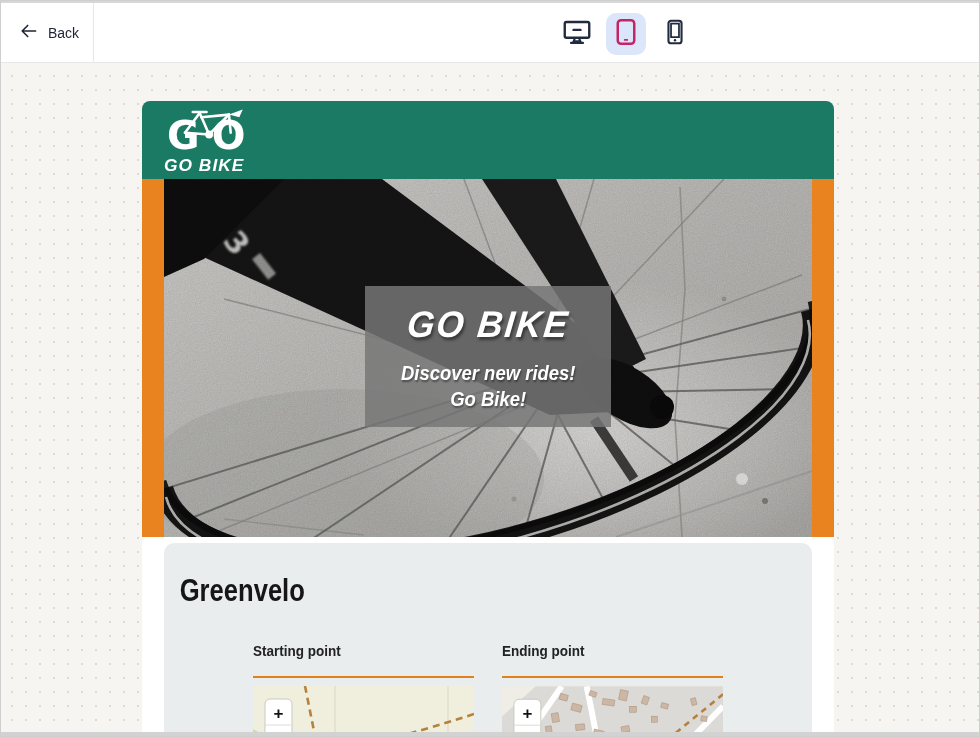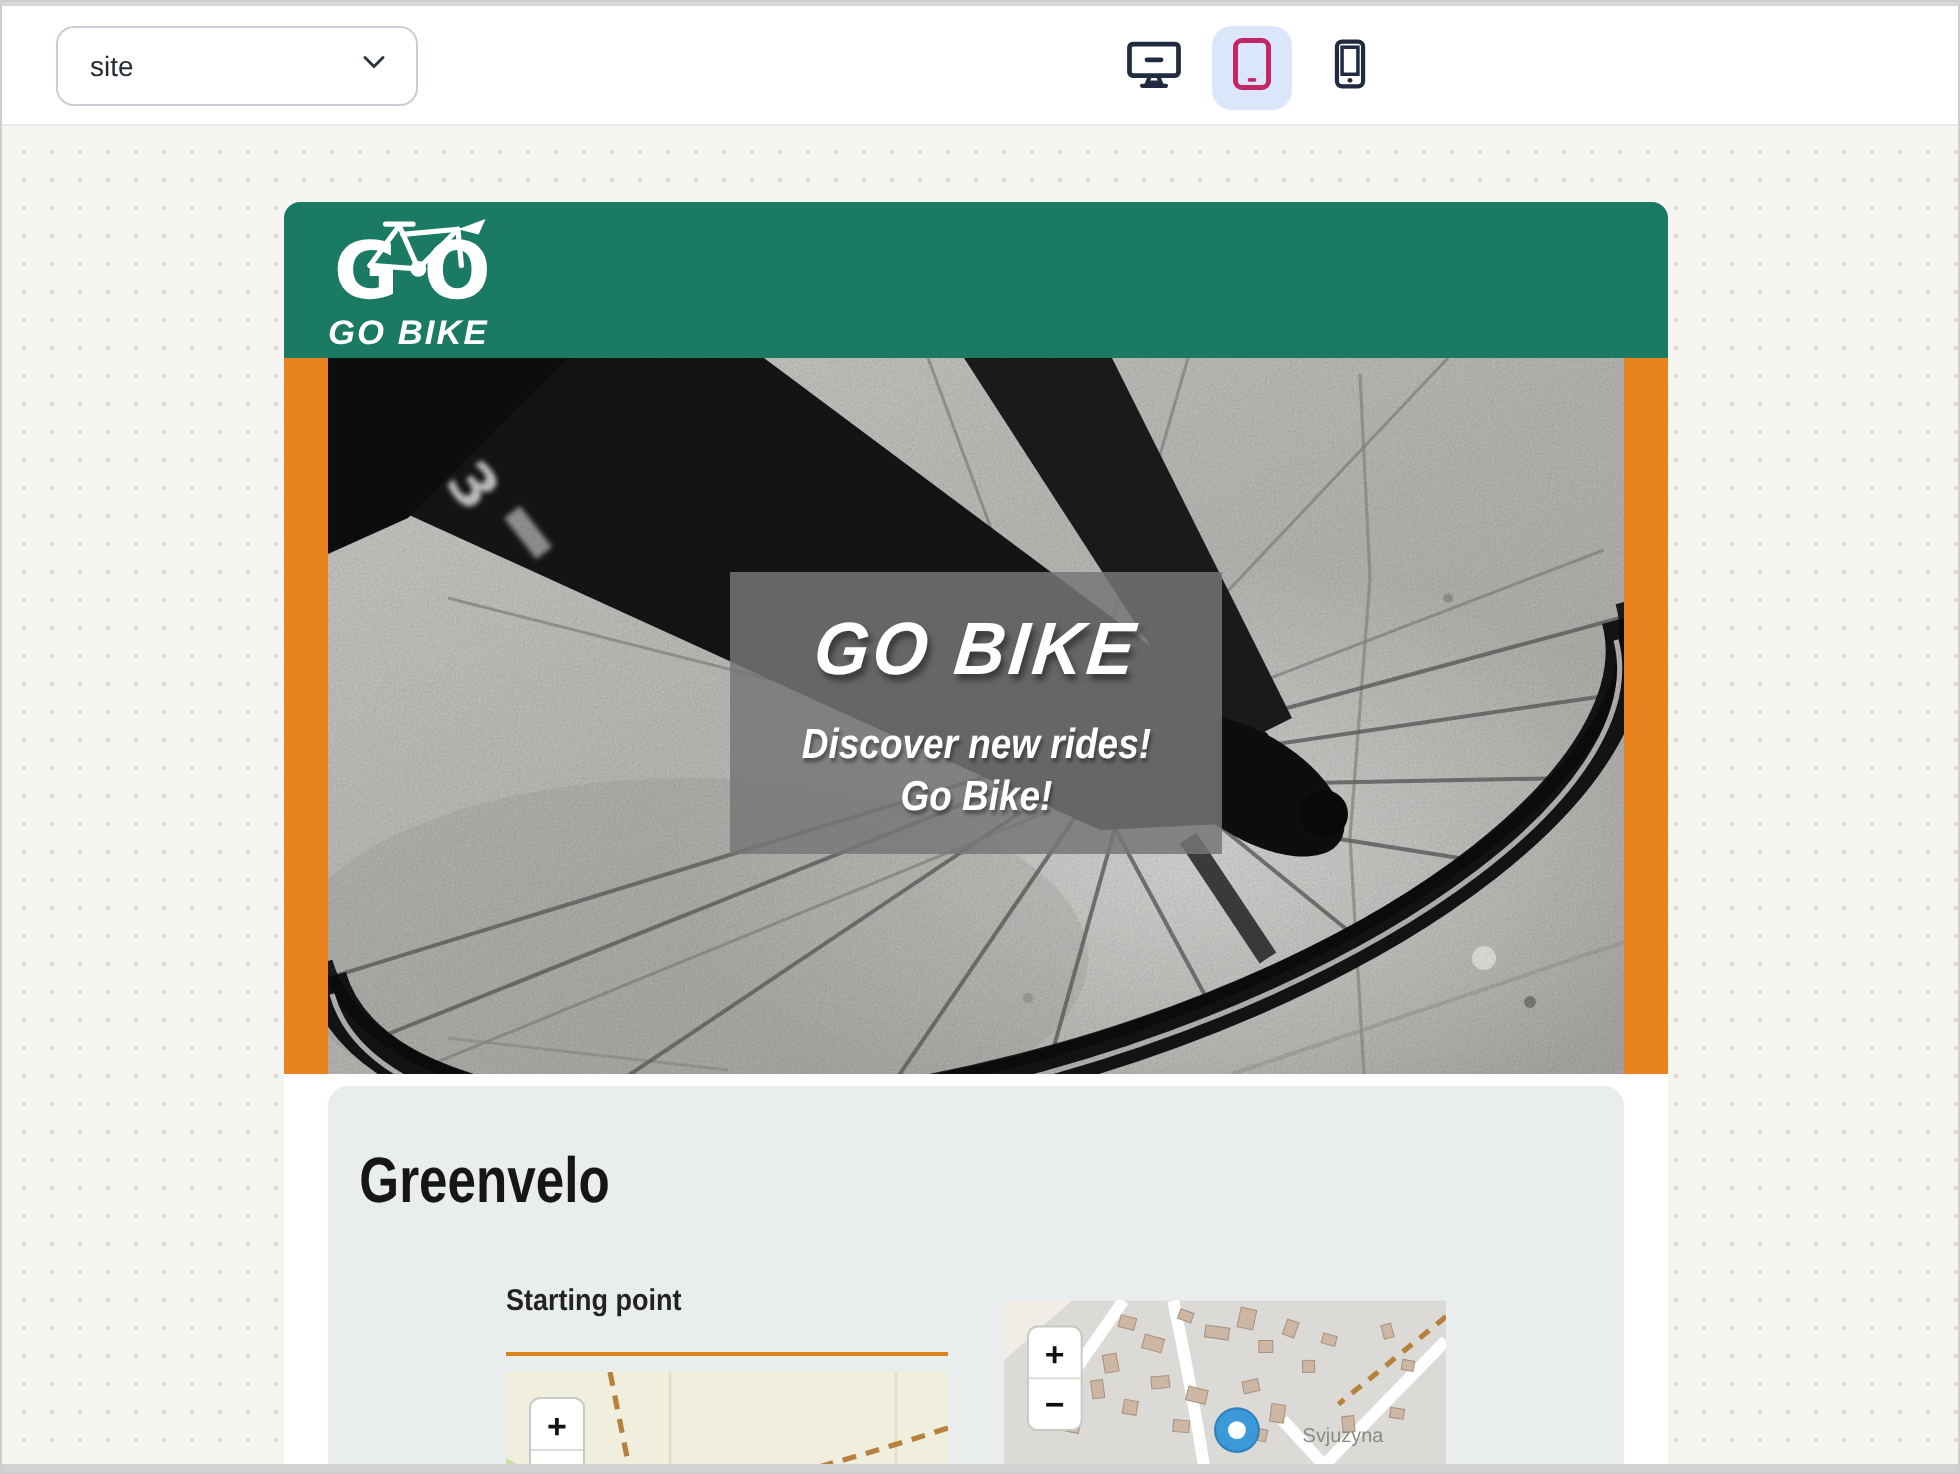--- a/index.html
+++ b/index.html
@@ -91,29 +91,29 @@
   .map-heading span { display:inline-block; transform:scaleX(0.9); transform-origin:left; white-space:nowrap; }
   .map { margin-top:8px; height:150px; position:relative; }
   .map svg { display:block; }
   
   .bottom-strip { position:absolute; left:0; bottom:0; width:100%; height:4px; background:#d2d2d2; z-index:9; }
 </style>
 </head>
 <body>
 
 <header class="topbar">
-
-  <div class="select-box">
-    <span>site</span>
+  <div class="back-btn">
     <span>
-      <svg width="18" height="18" viewBox="0 0 24 24">
-          <path d="M6 9l6 6 6-6" fill="none" stroke="#2f3540" stroke-width="2" stroke-linecap="round" stroke-linejoin="round"></path>
+      <svg width="19" height="16" viewBox="0 0 24 20">
+          <path d="M21 10H4 M11 3l-7 7 7 7" fill="none" stroke="#1c2433" stroke-width="2" stroke-linecap="round" stroke-linejoin="round"></path>
         </svg>
     </span>
+    <span>Back</span>
   </div>
+
 
   <div class="device-group">
     <div class="device-btn">
       <span>
         <svg width="30" height="30" viewBox="0 0 24 24">
           <rect x="2.2" y="4" width="19.6" height="12.6" rx="1.4" fill="none" stroke="#202b40" stroke-width="1.9"></rect>
           <path d="M9.2 10.3h5.6" stroke="#202b40" stroke-width="1.9" stroke-linecap="round"></path>
           <path d="M10.4 16.8l-1.1 2.6h5.4l-1.1-2.6" fill="none" stroke="#202b40" stroke-width="1.6"></path>
           <path d="M7.2 20.7h9.6" stroke="#202b40" stroke-width="1.7" stroke-linecap="round"></path>
         </svg>
@@ -283,20 +283,21 @@
                   <rect x="12" y="13" width="27" height="52" rx="5" fill="#ffffff" stroke="#c9c9c4" stroke-width="1"></rect>
                   <path d="M12.5 39 H38.5" stroke="#dcdcd8" stroke-width="1"></path>
                   <text x="25.5" y="33" text-anchor="middle" font-size="17" font-weight="bold" fill="#111">+</text>
                   <text x="25.5" y="58" text-anchor="middle" font-size="17" font-weight="bold" fill="#111">−</text>
                 </g>
               </svg>
             </div>
           </div>
 
           <div class="map-col">
+            <div class="map-heading"><span>Ending point</span></div>
             <div class="map">
               <svg width="221" height="150" viewBox="0 0 222 150">
                 <rect width="222" height="150" fill="#efede5"></rect>
                 <polygon points="34,0 222,0 222,88 150,150 54,150 0,102 0,30" fill="#dbdad7"></polygon>
                 <polygon points="150,150 222,88 222,150" fill="#eceade"></polygon>
                 <g stroke="#ffffff" stroke-width="6" fill="none">
                   <path d="M85 0 Q100 70 110 150"></path>
                   <path d="M222 20 L95 150"></path>
                   <path d="M222 150 L140 60"></path>
                   <path d="M60 0 L28 46"></path>

